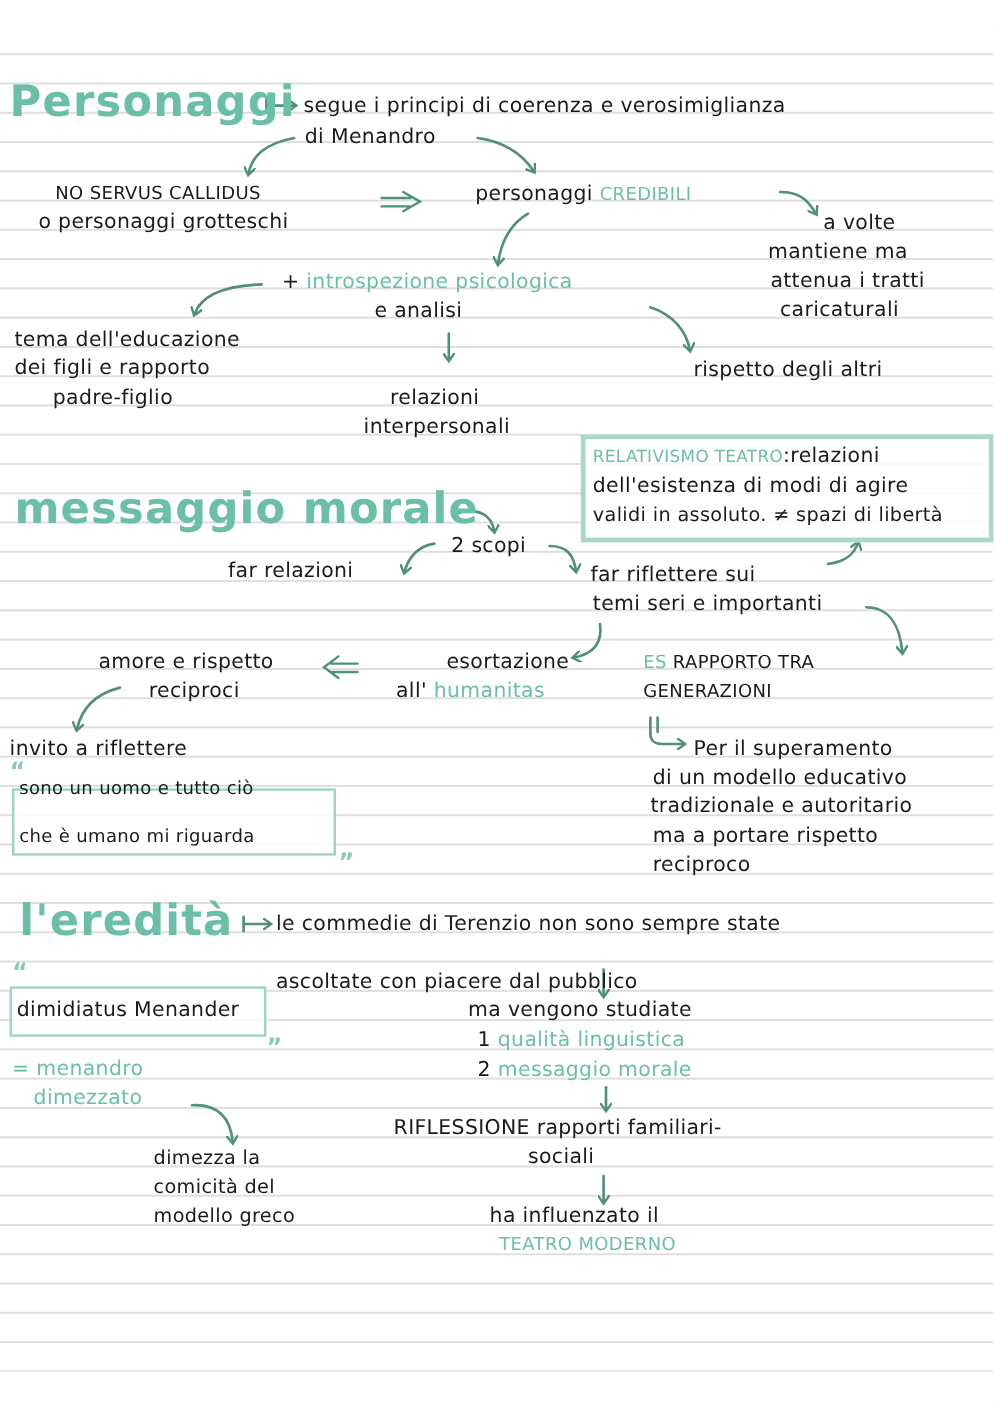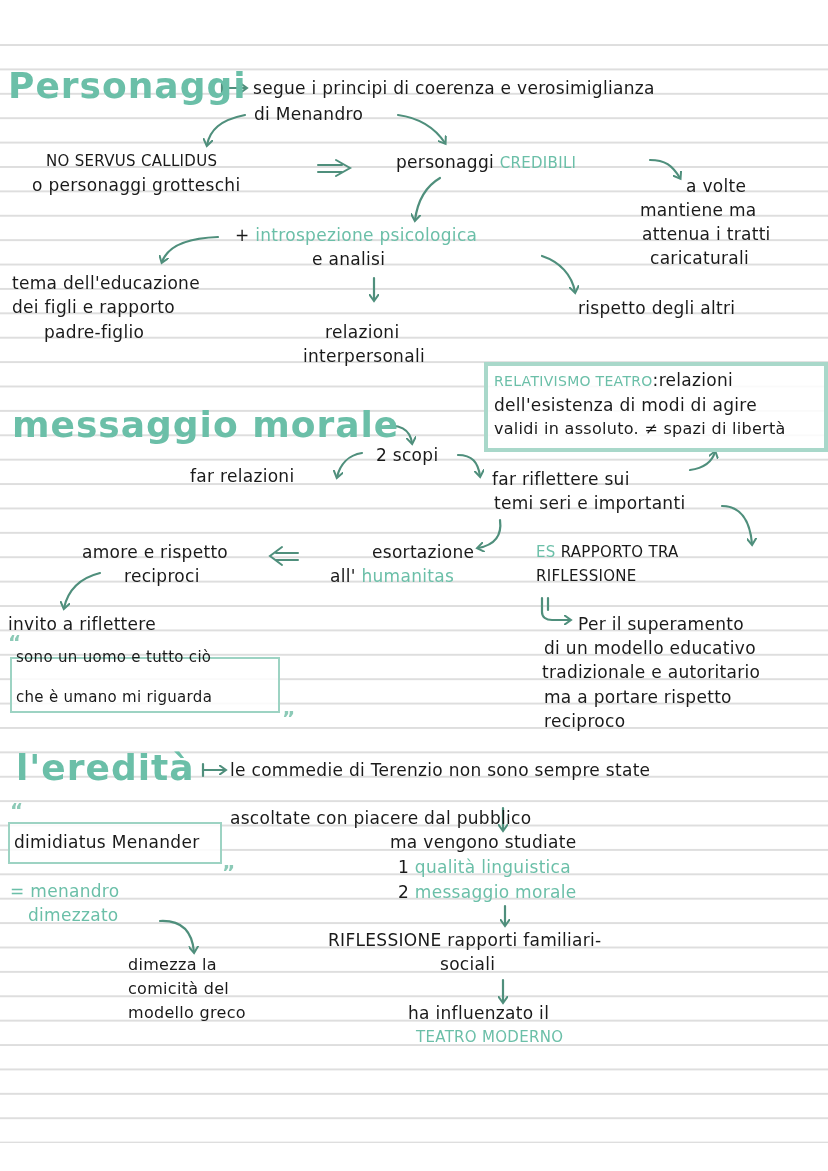--- a/index.html
+++ b/index.html
@@ -144,21 +144,21 @@
 <div class="t" style="left:340px; top:540px;margin-left:32px;">esortazione</div>
 <div class="t" style="left:330px; top:564px;">
   <span>all'</span>
   <span class="teal">humanitas</span>
 </div>
 
 <div class="t" style="left:536px; top:540px; font-size:15px;">
   <span class="teal">ES</span>
   <span>RAPPORTO TRA</span>
 </div>
-<div class="t" style="left:536px; top:564px; font-size:15px;">RIFLESSIONE</div>
+<div class="t" style="left:536px; top:564px; font-size:15px;">GENERAZIONI</div>
 
 <div class="t" style="left:578px; top:612px;">Per il superamento</div>
 <div class="t" style="left:544px; top:636px;">di un modello educativo</div>
 <div class="t" style="left:542px; top:660px;">tradizionale e autoritario</div>
 <div class="t" style="left:544px; top:685px;">ma a portare rispetto</div>
 <div class="t" style="left:544px; top:709px;">reciproco</div>
 
 <div class="t" style="left:8px; top:612px;">invito a riflettere</div>
 
 <div class="mark" style="left:8px; top:630px;">“</div>

